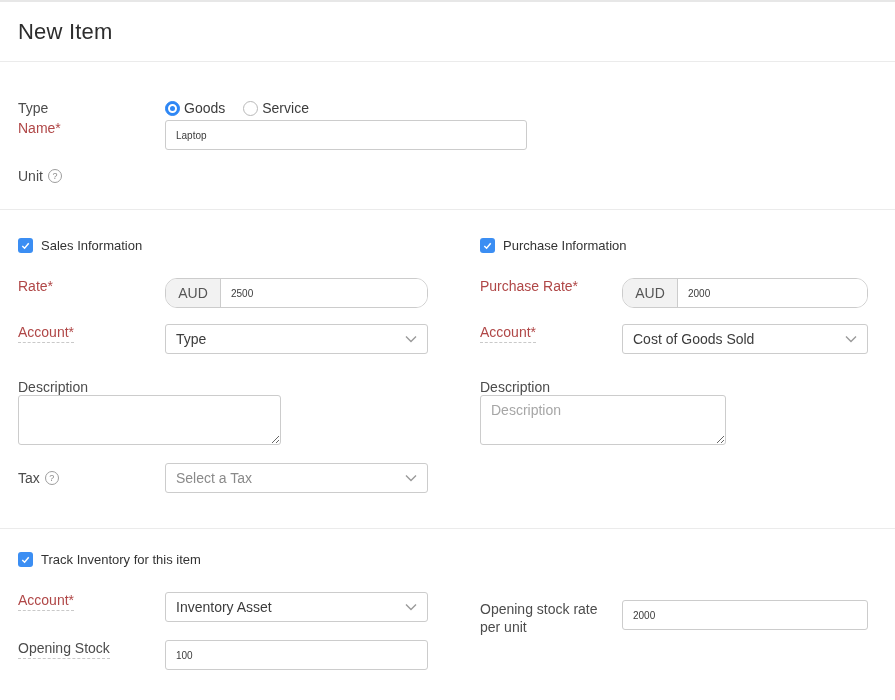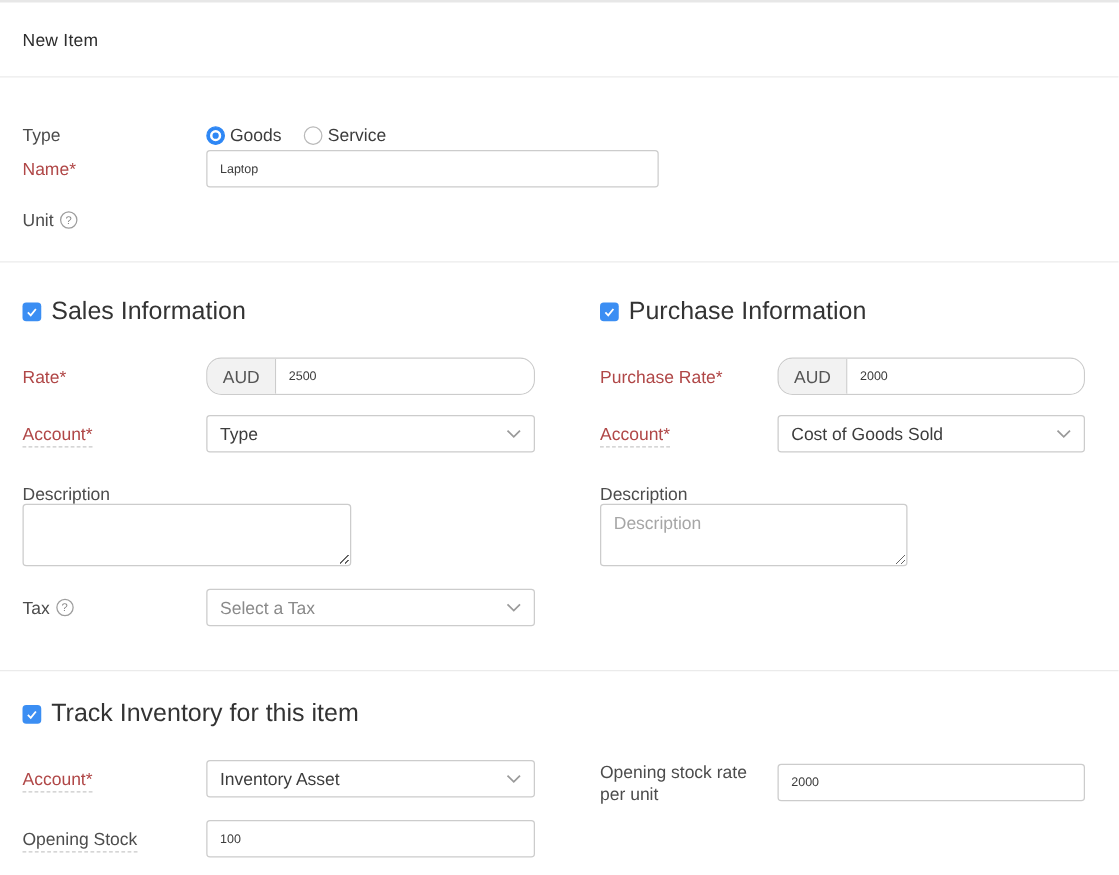--- a/index.html
+++ b/index.html
@@ -10,37 +10,37 @@
     font-size: 14px; color: #4c4c4c;
     border-top: 2px solid #e7e7e7;
     overflow: hidden;
   }
 
   
   .page-header {
     height: 60px; display: flex; align-items: center;
     padding: 0 18px; border-bottom: 1px solid #ebebeb;
   }
-  .page-title { font-size: 14px; color: #2d2d2d; font-weight: 400; letter-spacing: .2px; }
+  .page-title { font-size: 22px; color: #2d2d2d; font-weight: 400; letter-spacing: .2px; }
 
   
   .section { padding-left: 18px; padding-right: 18px; }
   .section-basic   { padding-top: 38px; padding-bottom: 25px; border-bottom: 1px solid #ebebeb; }
   .section-salespurchase { padding-top: 28px; padding-bottom: 35px; border-bottom: 1px solid #ebebeb; display: flex; }
   .section-inventory { padding-top: 23px; }
 
   .cols { display: flex; }
   .col-left  { width: 410px; }
   .col-right { width: 388px; margin-left: 52px; }
 
   .section-header { display: flex; align-items: center; margin-bottom: 25px; }
-  .section-header .hdr-label { font-size: 20px; color: #333; margin-left: 8px; text-align: center; }
-
-  
-  .row { display: flex; align-items: center; }
+  .section-header .hdr-label { font-size: 13px; color: #333; margin-left: 8px; text-align: center; }
+
+  
+  .row { display: flex; }
   .row + .row { margin-top: 16px; }
   .row.mt17 { margin-top: 17px; }
   .row.mt18 { margin-top: 18px; }
   .row.mt19 { margin-top: 4px; }
   .row.top-align { align-items: flex-start; flex-direction: column; }
   .row.top-align .field-label { padding-top: 8px; }
 
   .field-label { width: 147px; flex: none; color: #4c4c4c; }
   .col-right .field-label { width: 142px; }
   .field-label.required { color: #b04747; }

